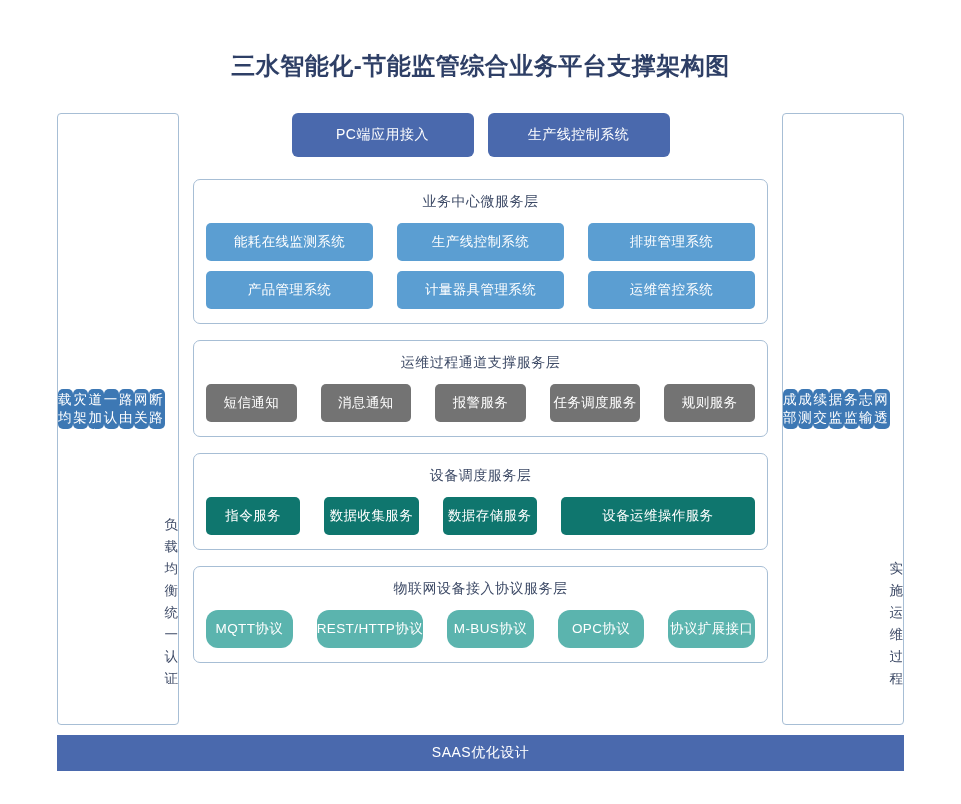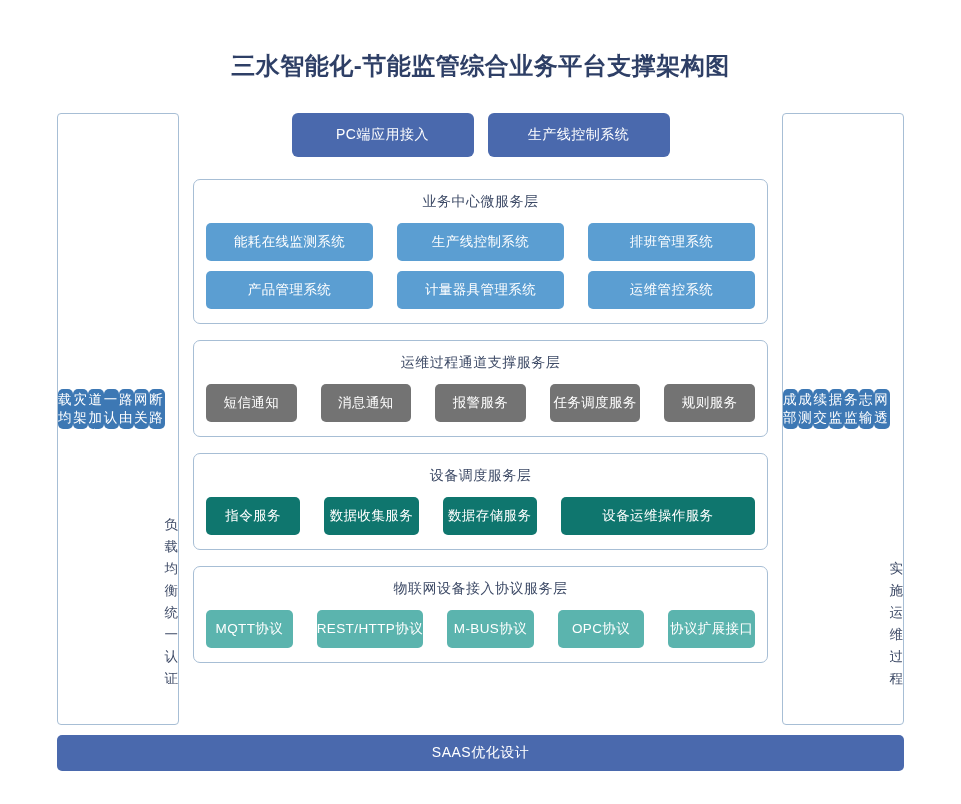--- a/index.html
+++ b/index.html
@@ -127,29 +127,29 @@
     color: #ffffff;
     font-size: 13.5px;
     letter-spacing: 0.4px;
     white-space: nowrap;
   }
   .chip.wide { flex: 2.06 1 0; text-align: center; }
 
   .c-business { background: #5b9ed2; }
   .c-channel  { background: #737373; }
   .c-device   { background: #0f766e; }
-  .c-proto    { background: #5bb4ae; }
+  .c-proto    { background: #5bb4ae; border-radius: 12px; }
 
   
   .bottom-bar {
     position: absolute;
     left: 57px; top: 735px;
     width: 847px; height: 36px;
     background: #4a69ad;
-    border-radius: 5px;
+    border-radius: 0;
     color: #ffffff;
     font-size: 14px;
     display: flex;
     align-items: center;
     justify-content: center;
     letter-spacing: 0.5px;
   }
 </style>
 </head>
 <body>

